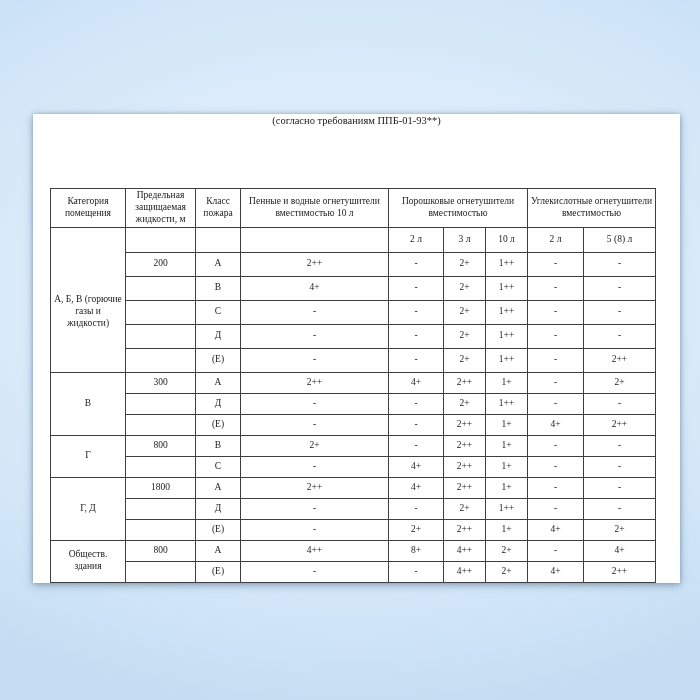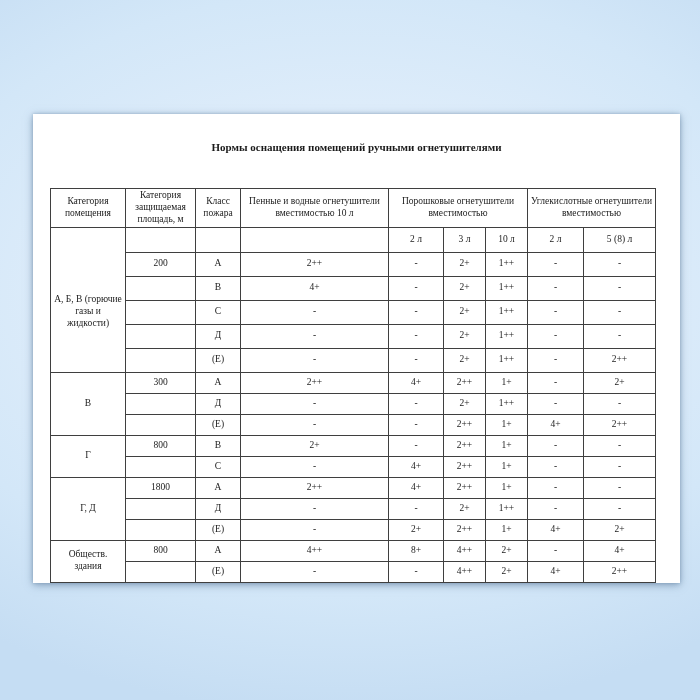--- a/index.html
+++ b/index.html
@@ -49,38 +49,38 @@
   th.cat-spacer { border-bottom-style: hidden; }
   td.cat-first  { border-top-style: hidden; }
   td.cat-cell   { padding: 1px 3px; margin-left: 40px; }
 </style>
 </head>
 <body>
 
 <div class="scene">
   <div class="page">
 
-    <p class="doc-title">Нормы оснащения помещений ручными огнетушителями</p>
+    <p class="doc-subtitle">(согласно требованиям ППБ-01-93**)</p>
 
     <table class="norm-table">
       <colgroup>
         <col style="width:75px">
           <col style="width:70px">
           <col style="width:45px">
         <col style="width:148px">
           <col style="width:55px">
           <col style="width:42px">
         <col style="width:42px">
           <col style="width:56px">
           <col style="width:72px">
       </colgroup>
       <thead>
         <tr class="head-main">
           <th>Категория помещения</th>
-          <th>Категория защищаемая площадь, м</th>
+          <th>Предельная защищаемая жидкости, м</th>
           <th>Класс пожара</th>
           <th>Пенные и водные огнетушители вместимостью 10 л</th>
           <th colspan="3">Порошковые огнетушители вместимостью</th>
           <th colspan="2">Углекислотные огнетушители вместимостью</th>
         </tr>
         <tr class="head-sub">
           <th class="cat-spacer"></th>
           <th></th>
           <th></th>
           <th></th>

